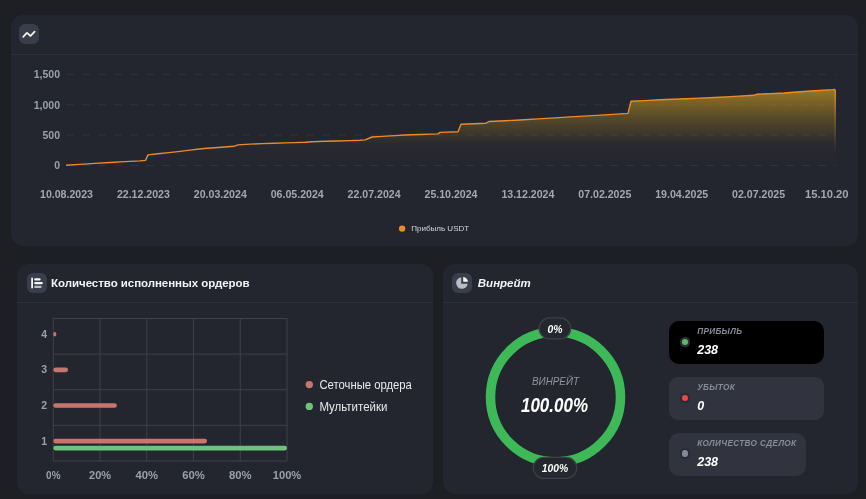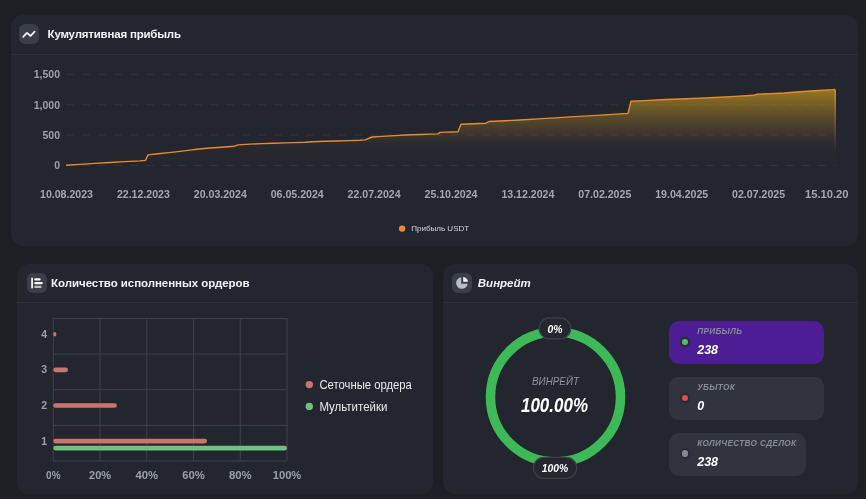--- a/index.html
+++ b/index.html
@@ -22,21 +22,20 @@
 </head>
 <body>
 
 <div class="panel" id="p1">
   <div class="hdr"></div>
   <div class="icon" style="left:8px; top:9px;">
     <svg width="20" height="20" viewBox="0 0 20 20">
       <path d="M4.2 12.8 L7.6 9.2 Q8 8.8 8.4 9.2 L11 11.6 Q11.4 12 11.8 11.6 L15.6 7.6" fill="none" stroke="#f5f6f8" stroke-width="1.7" stroke-linecap="round" stroke-linejoin="round"></path>
     </svg>
   </div>
-  <div class="title" style="left:36.6px; top:0; line-height:39px; font-size:11.5px; letter-spacing:-0.2px;">Кумулятивная прибыль</div>
   <svg width="837" height="230" viewBox="0 0 837 230">
     <defs>
       <linearGradient id="edgeg" gradientUnits="userSpaceOnUse" x1="0" y1="74" x2="0" y2="151">
         <stop offset="0" stop-color="#e89a33" stop-opacity="0.9"></stop>
         <stop offset="0.5" stop-color="#e89a33" stop-opacity="0.3"></stop>
         <stop offset="0.85" stop-color="#e89a33" stop-opacity="0"></stop>
       </linearGradient>
       <linearGradient id="gold" x1="0" y1="0" x2="0" y2="1">
         <stop offset="0" stop-color="#d6a31c" stop-opacity="0.64"></stop>
         <stop offset="0.38" stop-color="#d6a31c" stop-opacity="0.28"></stop>
@@ -142,21 +141,21 @@
   <svg width="415" height="230" viewBox="0 0 415 230">
     <circle cx="112.5" cy="133" r="65" fill="none" stroke="#3eb958" stroke-width="9.5"></circle>
     <text x="112.5" y="120.9" text-anchor="middle" fill="#8f949e" font-size="11" textLength="47" lengthAdjust="spacingAndGlyphs">ВИНРЕЙТ</text>
     <text x="111.5" y="147.6" text-anchor="middle" fill="#ffffff" font-size="20" font-weight="800" textLength="67" lengthAdjust="spacingAndGlyphs">100.00%</text>
     <rect x="96.2" y="53.9" width="31.5" height="21" rx="10.5" fill="#25272f" stroke="#3d404a" stroke-width="1.2"></rect>
     <text x="112" y="68.7" text-anchor="middle" fill="#ffffff" font-size="11" font-weight="bold" textLength="15" lengthAdjust="spacingAndGlyphs">0%</text>
     <rect x="90.4" y="193.3" width="43.3" height="21" rx="10.5" fill="#25272f" stroke="#3d404a" stroke-width="1.2"></rect>
     <text x="112" y="208.1" text-anchor="middle" fill="#ffffff" font-size="11" font-weight="bold" textLength="26.4" lengthAdjust="spacingAndGlyphs">100%</text>
   </svg>
   <div class="cards">
-      <div style="position: absolute; left: 226px; top: 57.3px; width: 155px; height: 43.5px; background: #4c1d95; border-radius: 10px;">
+      <div style="position: absolute; left: 226px; top: 57.3px; width: 155px; height: 43.5px; background: #000000; border-radius: 10px;">
         <div style="position:absolute;left:12.7px;top:17.8px;width:6.5px;height:6.5px;border-radius:50%;background:#57bc67;box-shadow:0 0 0 2.2px #292c35;"></div>
         <div style="position:absolute;left:28.2px;top:6px;color:#878c99;font-size:8.2px;line-height:9.8px;font-weight:bold;letter-spacing:0.35px;">ПРИБЫЛЬ</div>
         <div style="position:absolute;left:28.2px;top:22.5px;color:#ffffff;font-size:12.5px;line-height:14px;font-weight:bold;">238</div>
       </div>
       <div style="position: absolute; left: 226px; top: 113.3px; width: 155px; height: 43.5px; background: rgb(49, 52, 62); border-radius: 9px;">
         <div style="position:absolute;left:12.7px;top:17.8px;width:6.5px;height:6.5px;border-radius:50%;background:#e74b41;box-shadow:0 0 0 2.2px #292c35;"></div>
         <div style="position:absolute;left:28.2px;top:6px;color:#878c99;font-size:8.2px;line-height:9.8px;font-weight:bold;letter-spacing:0.35px;">УБЫТОК</div>
         <div style="position:absolute;left:28.2px;top:22.5px;color:#ffffff;font-size:12.5px;line-height:14px;font-weight:bold;">0</div>
       </div>
       <div style="position: absolute; left: 226px; top: 169px; width: 137px; height: 43.5px; background: rgb(49, 52, 62); border-radius: 10px;">

